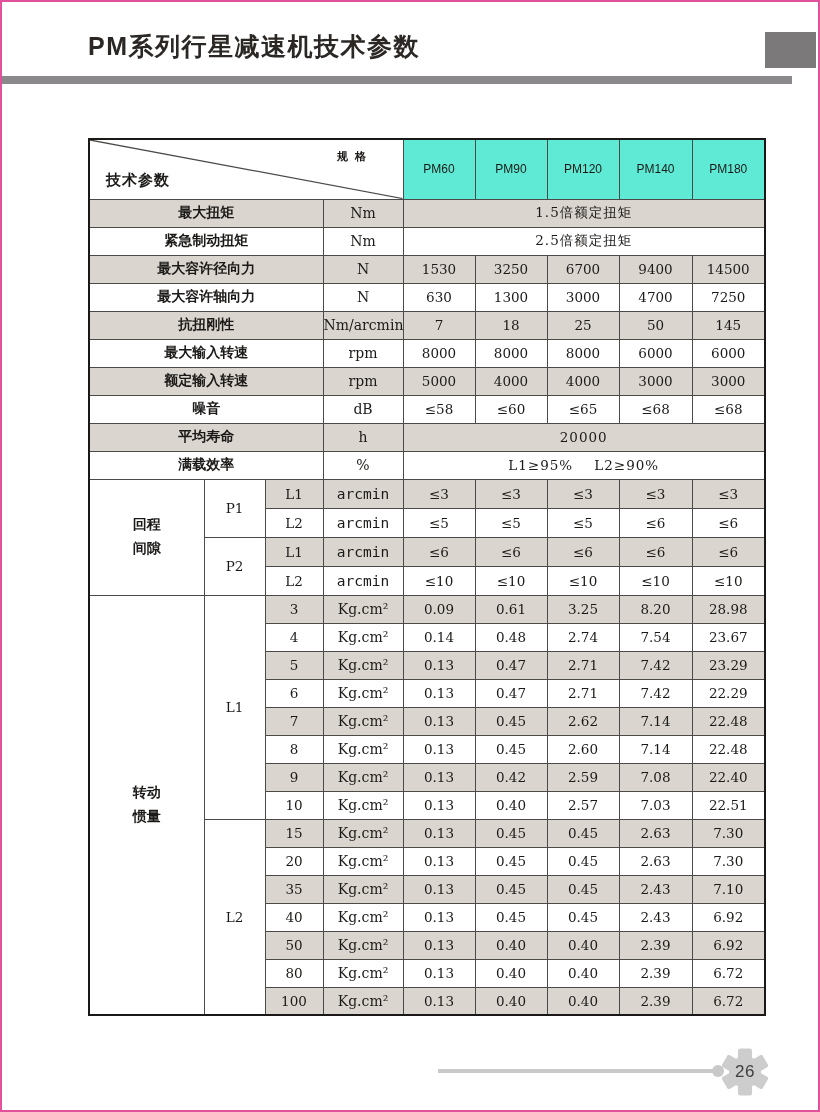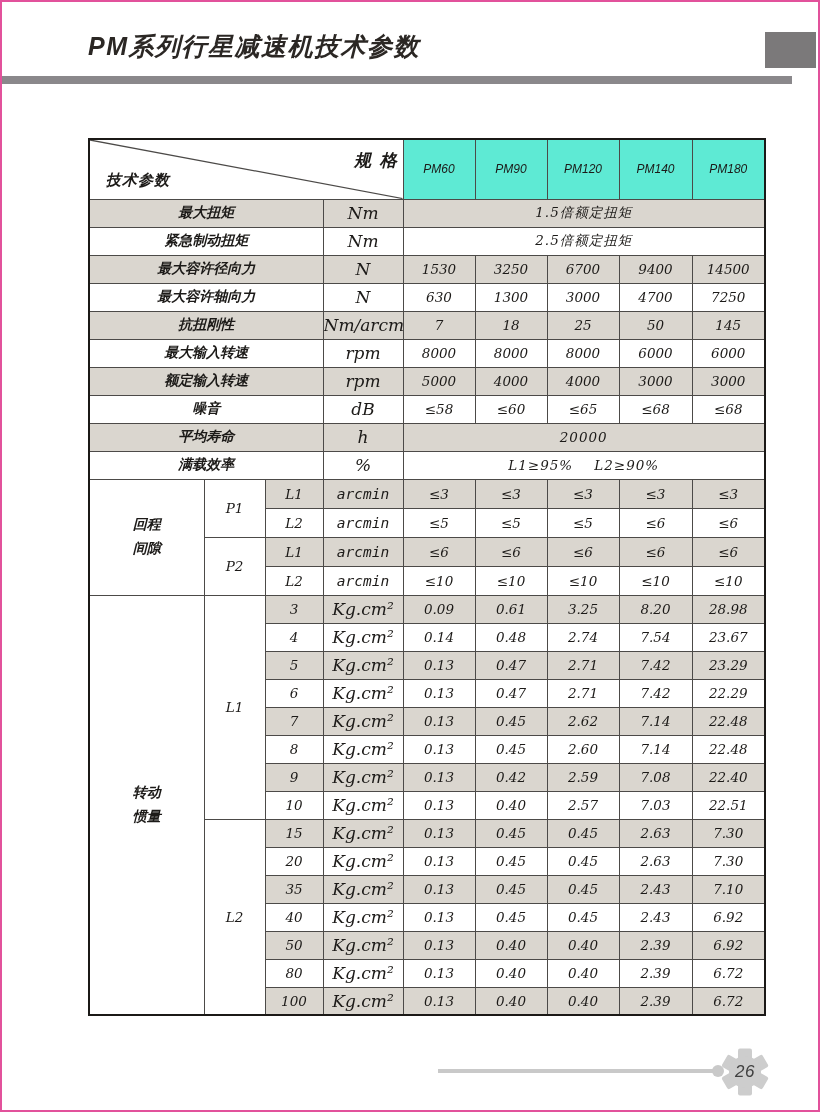--- a/index.html
+++ b/index.html
@@ -1,41 +1,41 @@
 <!DOCTYPE html>
 <html><head>
 <meta charset="utf-8">
 <style>
   html,body{margin:0;padding:0;background:#ffffff;}
   body{width:820px;height:1112px;overflow:hidden;font-family:"Liberation Sans",sans-serif;}
-  .page{position:relative;width:816px;height:1108px;border:2px solid #e2519b;background:#ffffff;font-style:italic;}
+  .page{position:relative;width:816px;height:1108px;border:2px solid #e2519b;background:#ffffff;}
 
   .title{position:absolute;left:86px;top:28px;font-size:25px;font-weight:bold;
          color:#2b2724;letter-spacing:1.5px;margin:0;}
   .corner-square{position:absolute;left:763px;top:30px;width:51px;height:36px;background:#7b797a;}
   .head-rule{position:absolute;left:0px;top:74px;width:790px;height:8px;background:#8a888b;}
 
   table.spec{position:absolute;left:86px;top:136px;width:676px;border-collapse:collapse;
              table-layout:fixed;border:2px solid #1b1917;background:#ffffff;}
   table.spec td, table.spec th{border:1px solid #4c4a48;text-align:center;vertical-align:middle;
              padding:0;color:#1c1a18;overflow:hidden;}
   thead tr{height:60px;}
   tbody tr{height:28px;}
   tbody tr.bl{height:29px;}
   .sh{background:#dad6cf;}
   .zh{font-family:"Liberation Sans",sans-serif;font-weight:bold;font-size:14px;}
   .val{font-family:"DejaVu Serif",serif;font-size:13.5px;}
-  .unit{font-family:"DejaVu Serif",serif;font-size:17px;}
+  .unit{font-family:"DejaVu Serif",serif;font-size:14px;}
   .mono{font-family:"DejaVu Sans Mono",monospace;font-size:14.5px;margin-left:30px;}
   .pre{white-space:pre-line;line-height:1.7;}
   .sp{white-space:pre;letter-spacing:1px;}
   th.colh{font-weight:normal;font-size:12px;color:#141210;background:#5eead4;}
   th.corner{position:relative;background:#ffffff;}
   th.corner svg{position:absolute;left:0;top:0;width:100%;height:100%;}
-  .corner-spec{position:absolute;top:9px;left:264px;font-size:17px;font-weight:bold;letter-spacing:2px;}
+  .corner-spec{position:absolute;top:9px;left:247px;font-size:11px;font-weight:bold;letter-spacing:2px;}
   .corner-param{position:absolute;bottom:9px;left:16px;font-size:15px;font-weight:bold;letter-spacing:1px;}
 
   .footer-line{position:absolute;left:436px;top:1067px;width:282px;height:4px;background:#c9c9c9;}
   .footer-dot{position:absolute;left:710px;top:1063px;width:12px;height:12px;border-radius:50%;background:#c9c9c9;}
   .page-badge{position:absolute;left:719px;top:1046px;width:48px;height:48px;}
   .page-badge .num{position:absolute;left:0;top:0;width:48px;height:48px;display:flex;
        align-items:center;justify-content:center;font-size:17px;color:#404040;letter-spacing:0.5px;}
 </style>
 </head>
 <body>

